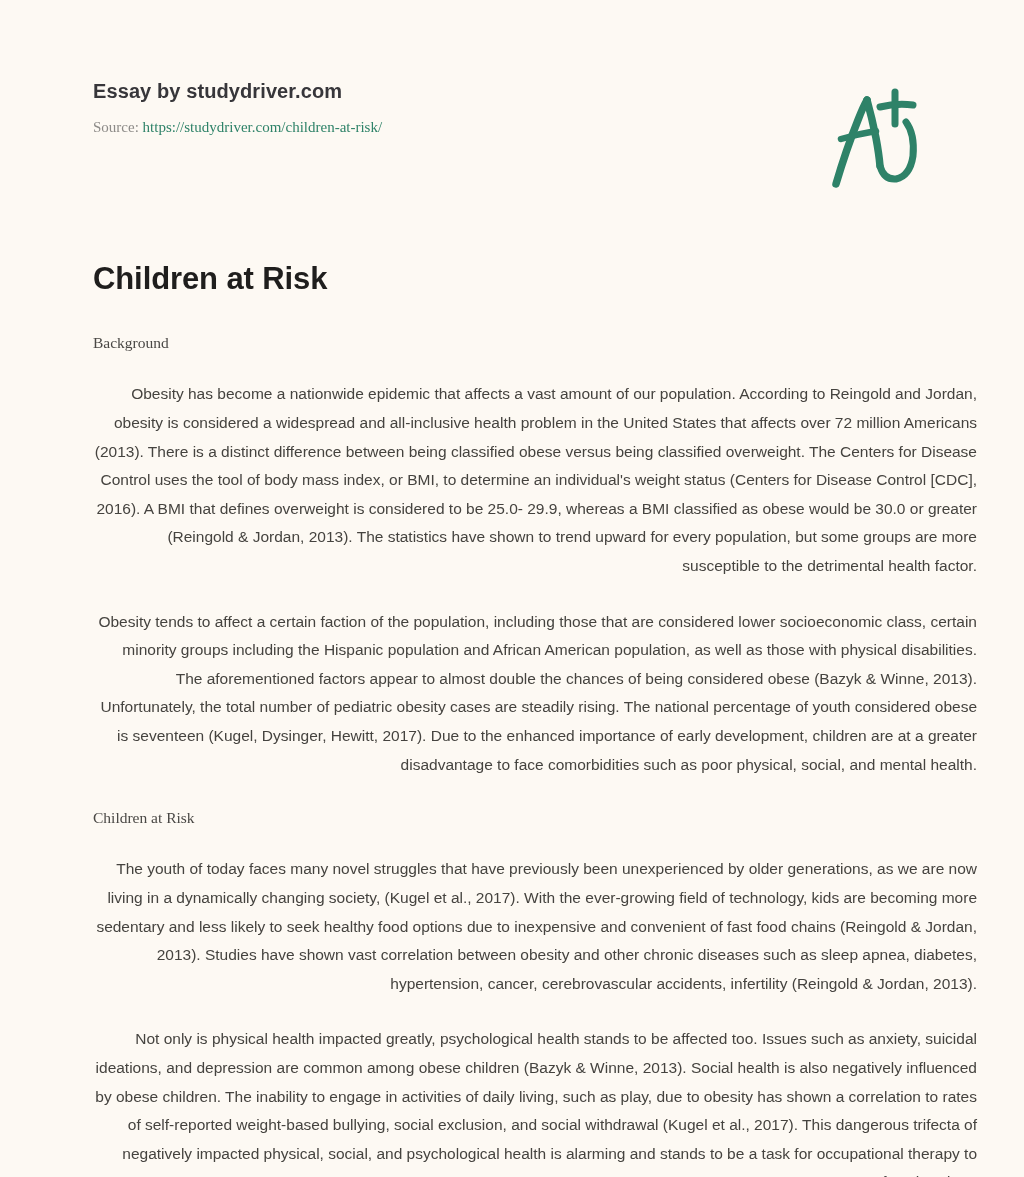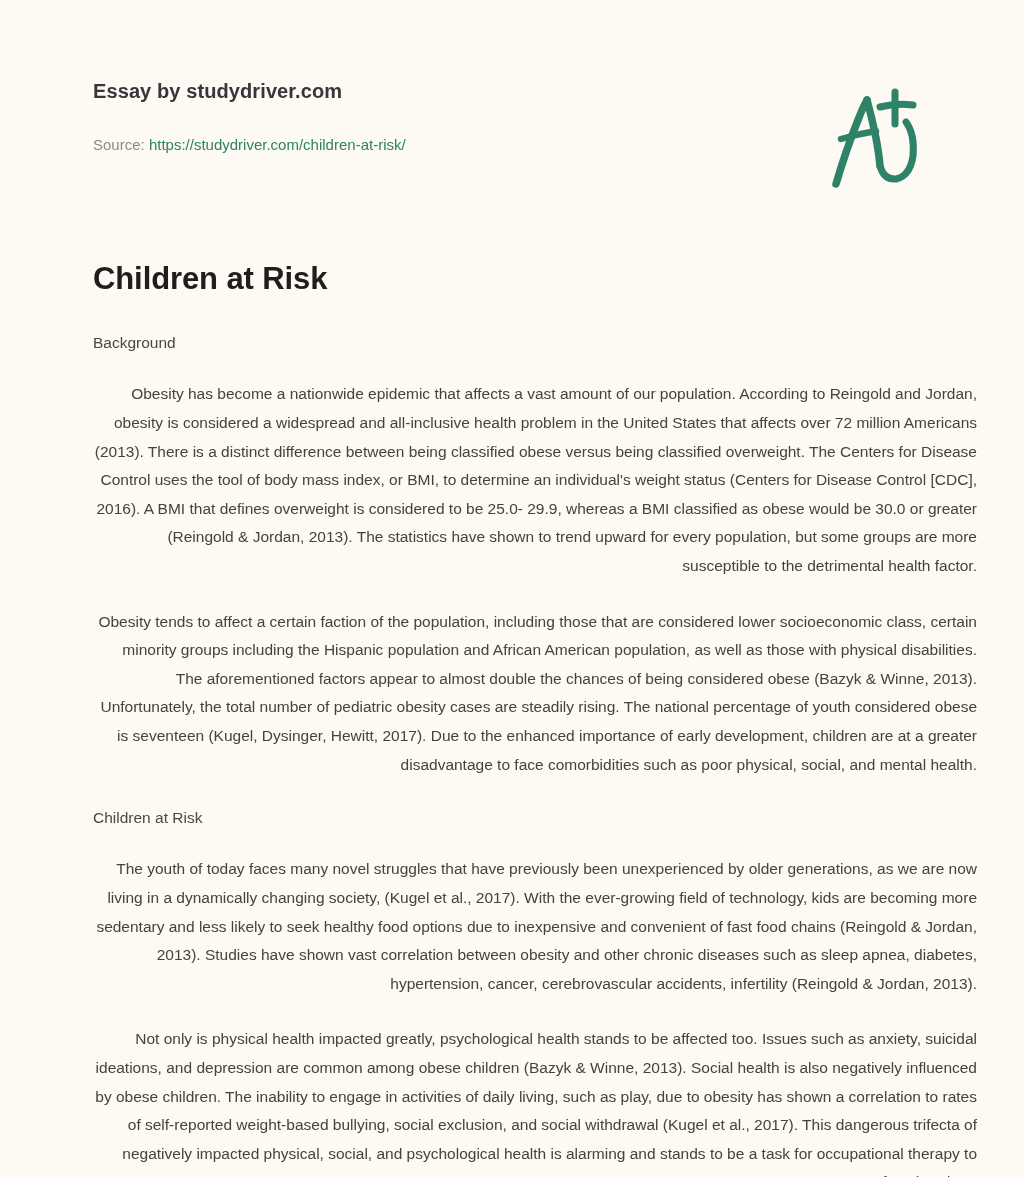--- a/index.html
+++ b/index.html
@@ -37,23 +37,24 @@
     top: 66px;
     font-size: 20px;
     font-weight: bold;
     color: #37363a;
     letter-spacing: 0.1px;
     white-space: nowrap;
   }
   .source-line {
     position: absolute;
     left: 93px;
-    top: 122px;
+    top: 105px;
     font-size: 15px;
     white-space: nowrap;
+    font-family: Liberation Serif, serif;
   }
   .source-label {
     color: #8d8b88;
   }
   .source-url {
     color: #2e8268;
     text-decoration: none;
   }
 
   .logo {
@@ -82,20 +83,21 @@
     color: #1f1e1d;
     letter-spacing: -0.1px;
     margin: 0 0 34px 0;
     line-height: 1.2;
   }
   .section-heading {
     font-size: 15.5px;
     color: #4a4845;
     margin: 0 0 26px 0;
     line-height: 1.5;
+    font-family: Liberation Serif, serif;
   }
   .para {
     font-size: 15.5px;
     color: #45433f;
     line-height: 28.6px;
     margin: 0 0 27px 0;
     text-align: right;
   }
 </style>
 </head>

